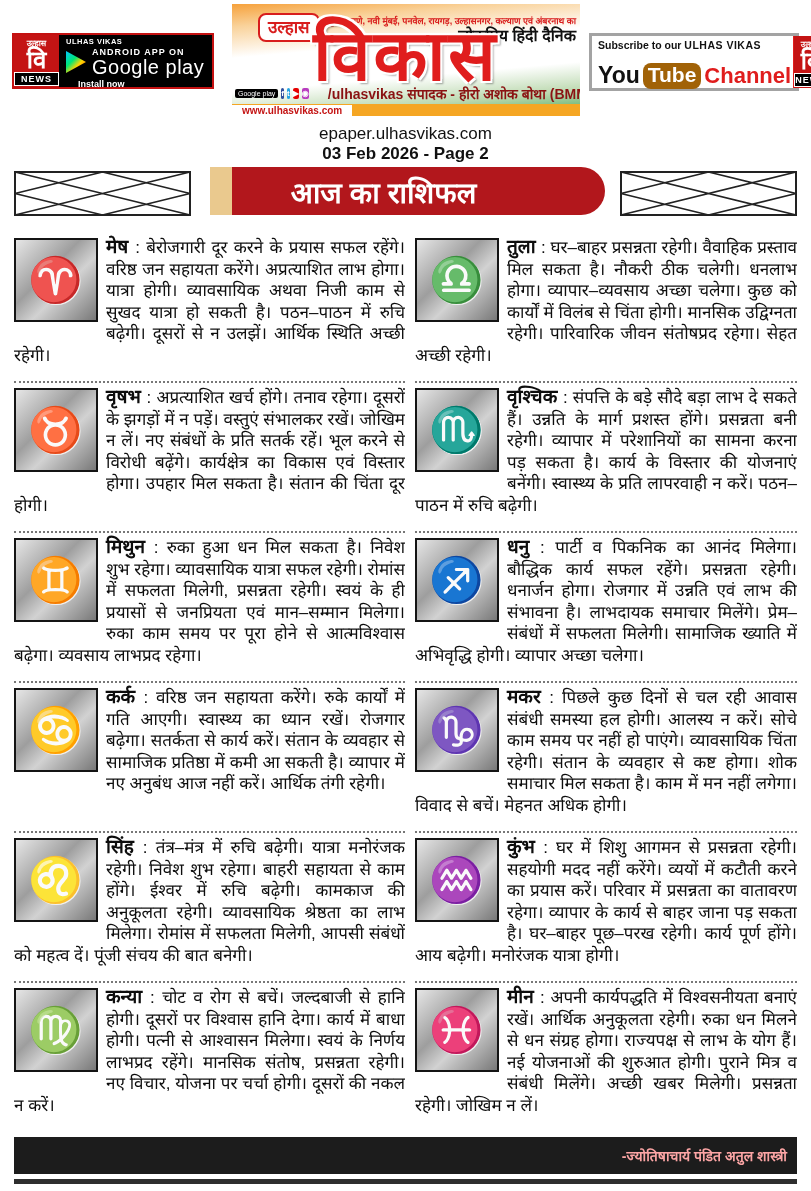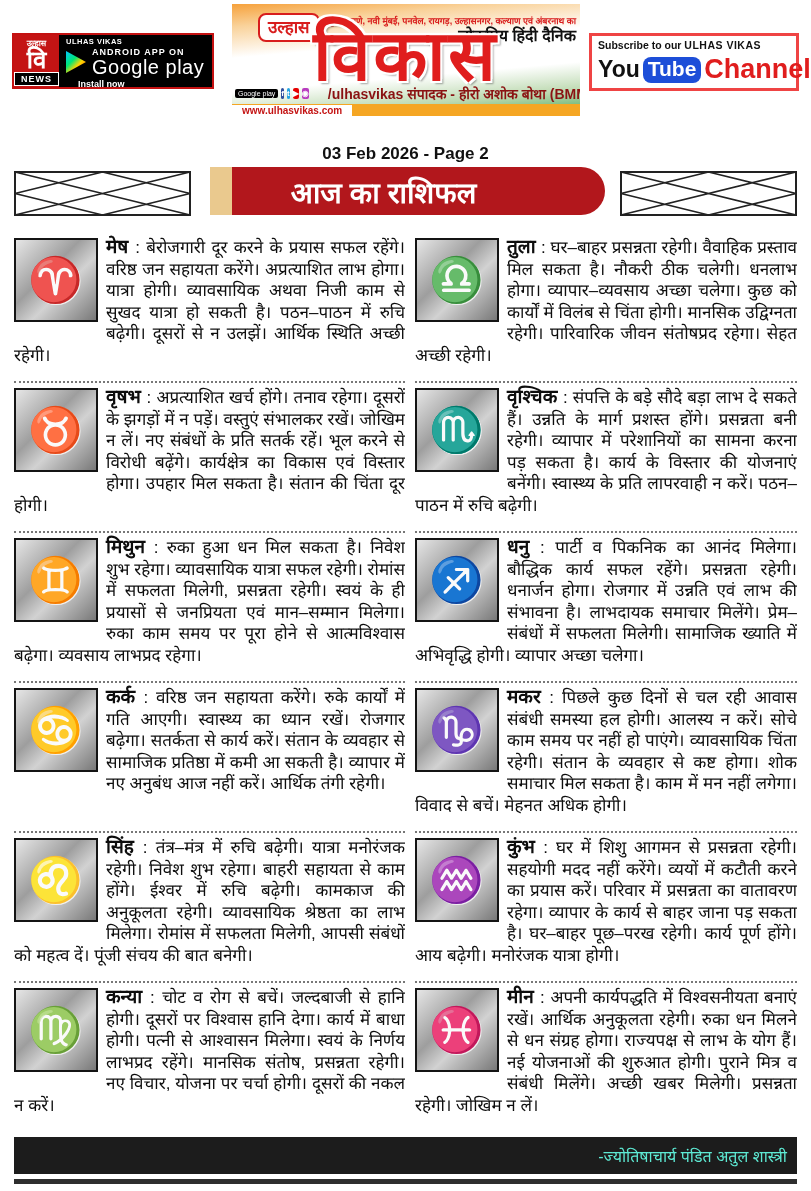--- a/index.html
+++ b/index.html
@@ -59,29 +59,29 @@
   .s-icon { width:11px; height:11px; border-radius:2px; color:#fff; font-size:8px; font-weight:bold; display:flex; align-items:center; justify-content:center; }
   .s-fb { background:#2f4f9e; } .s-tw { background:#25a5e2; } .s-yt { background:#e60000; } .s-ig { background:#b83bbf; }
   .handle-line { color:#8a1212; font-size:14px; font-weight:bold; white-space:nowrap;margin-left:16px; }
   .mobile-line { margin-left:auto; color:#8a1212; font-size:10px; font-weight:900; white-space:nowrap; }
   .web-bar { position:absolute; left:0; right:0; bottom:0; height:12px; background:#f5a623; display:flex; align-items:center; }
   .web-chip { background:#fff; color:#c41414; font-size:10px; font-weight:900; padding:0 10px; line-height:11px; }
 
   
   .yt-banner {
     position:absolute; right:12px; top:33px; width:210px; height:58px;
-    background:#fff; border:3px solid #ef4444; display:flex; cursor:pointer;
+    background:#fff; border:3px solid #a3a3a3; display:flex; cursor:pointer;
   }
   .yt-main { flex:1; padding:3px 2px 2px 6px; }
   .yt-line1 { font-size:10.5px; font-weight:bold; color:#111; white-space:nowrap; }
   .yt-line1 .yt-brand { font-weight:900; letter-spacing:.5px; }
-  .yt-line2 { display:flex; align-items:center; gap:3px; margin-top:3px;justify-content:space-between; }
+  .yt-line2 { display:flex; align-items:center; gap:3px; margin-top:11px;justify-content:space-between; }
   .yt-you { font-size:23px; font-weight:900; color:#111; }
-  .yt-tube { font-size:21px; font-weight:900; color:#fff; background:#1d4ed8; border-radius:8px; padding:0 5px 2px; }
-  .yt-channel { font-size:27px; font-weight:900; color:#e01d1d; }
+  .yt-tube { font-size:21px; font-weight:900; color:#fff; background:#a16207; border-radius:8px; padding:0 5px 2px; }
+  .yt-channel { font-size:22px; font-weight:900; color:#e01d1d; }
   .yt-banner .mini-logo { border-left:1px solid #e01d1d; border-right:none; }
 
   .epaper-url { text-align:center; position:absolute; top:124px; left:0; right:0; font-size:17px; color:#111; }
   .date-line { text-align:center; position:absolute; top:144px; left:0; right:0; font-size:17px; font-weight:bold; color:#111; }
 
   
   .title-row { position:relative; height:62px; }
   .xbox { position:absolute; top:4px; width:177px; height:45px; }
   .xbox svg { width:100%; height:100%; display:block; }
   .xbox-left { left:14px; }
@@ -108,21 +108,21 @@
     display:flex; align-items:center; justify-content:center;
   }
   .horo-icon span { font-size:44px; color:#2b2b2b; text-shadow:1px 1px 0 #f0f0f0; }
   .sign-name { font-weight:900; font-size:19px; }
 
   
   .credit-bar {
     margin:4px 14px 0; height:37px; background:#1c1c1c;
     display:flex; align-items:center; justify-content:flex-end; padding-right:10px;
   }
-  .credit-bar span { color:#5eead4; font-size:16px; font-weight:normal; }
+  .credit-bar span { color:#fca5a5; font-size:14px; font-weight:bold; }
   .bottom-rule { margin:5px 14px 0; height:5px; background:#2e2e2e; }
 </style>
 </head>
 <body>
 
 <div class="page">
 
   <div class="header">
 
     <div class="app-banner">
@@ -174,20 +174,21 @@
           <span class="yt-channel">Channel</span>
         </div>
       </div>
       <div class="mini-logo">
         <span class="ml-top">उल्हास</span>
         <span class="ml-letter">वि</span>
         <span class="ml-news">NEWS</span>
       </div>
     </div>
 
+    <div class="epaper-url">epaper.ulhasvikas.com</div>
     <div class="date-line">03 Feb 2026 - Page 2</div>
   </div>
 
   <div class="title-row">
     <div class="xbox xbox-left">
       <svg viewBox="0 0 177 45" preserveAspectRatio="none">
         <rect x="1" y="1" width="175" height="43" fill="#fff" stroke="#222" stroke-width="2"></rect>
         <path d="M1,1 L176,44 M1,44 L176,1 M1,22.5 L88.5,1 M88.5,1 L176,22.5 M1,22.5 L88.5,44 M88.5,44 L176,22.5" stroke="#222" stroke-width="1.6" fill="none"></path>
       </svg>
     </div>

